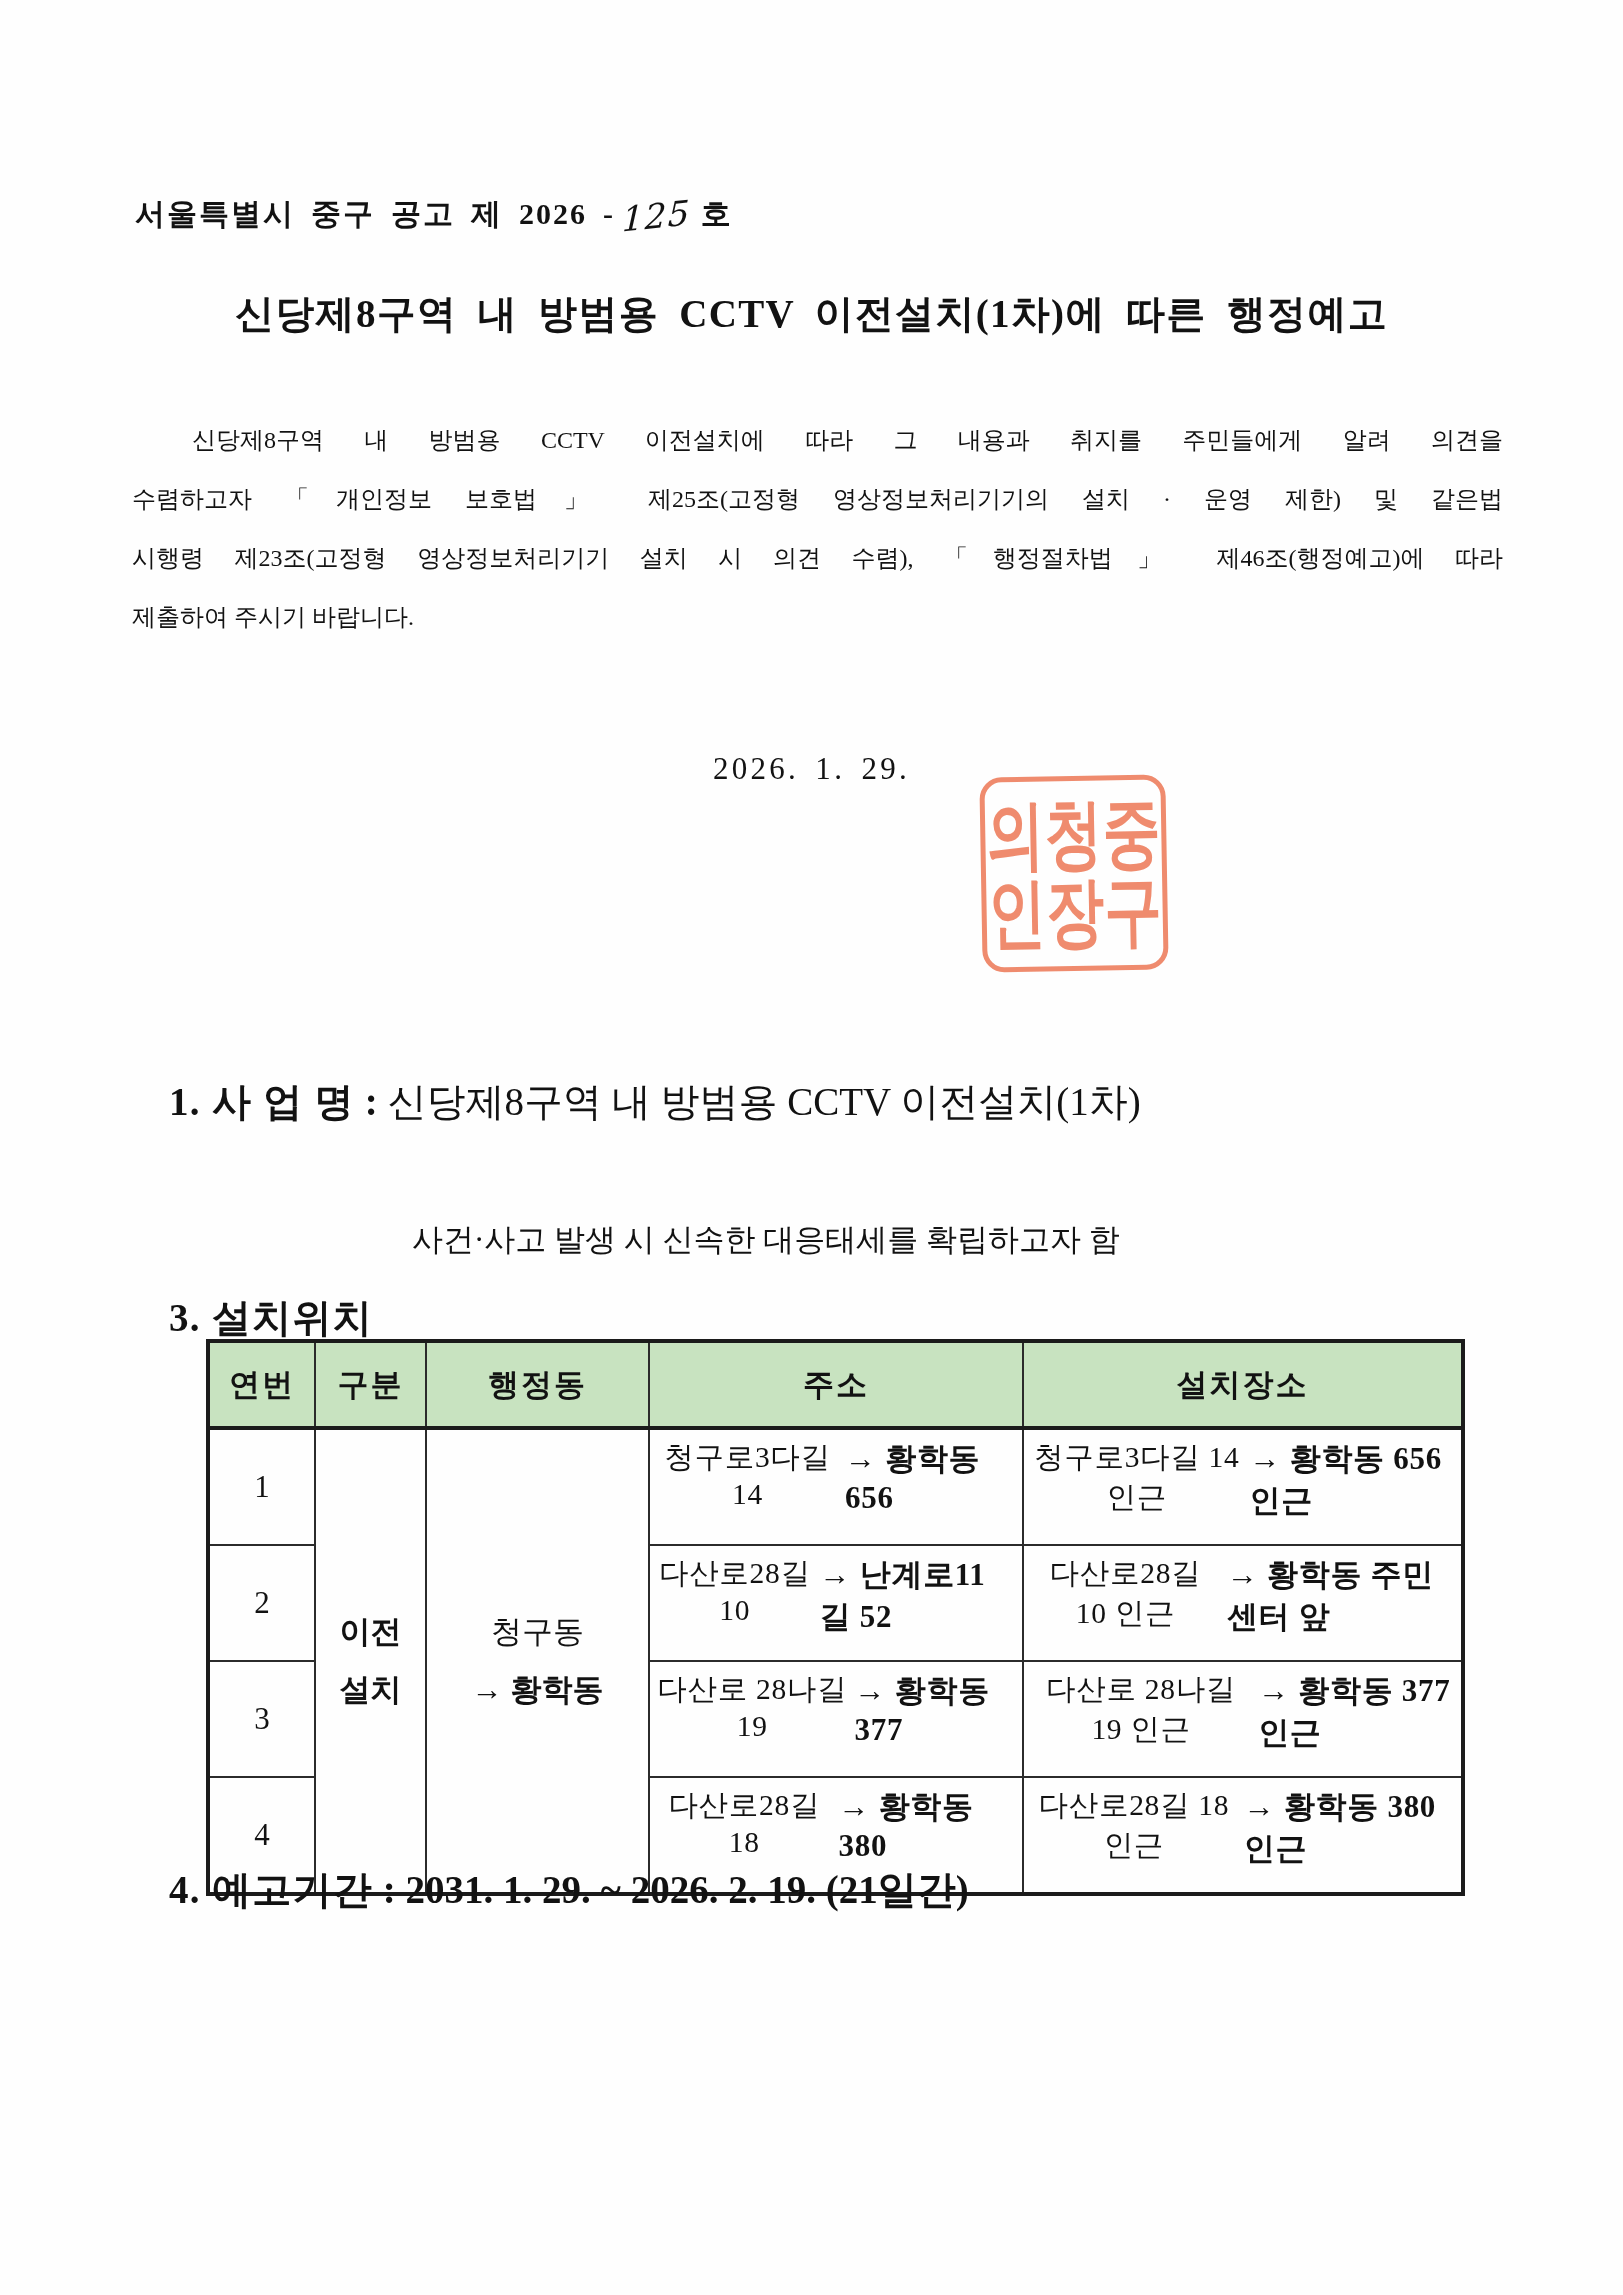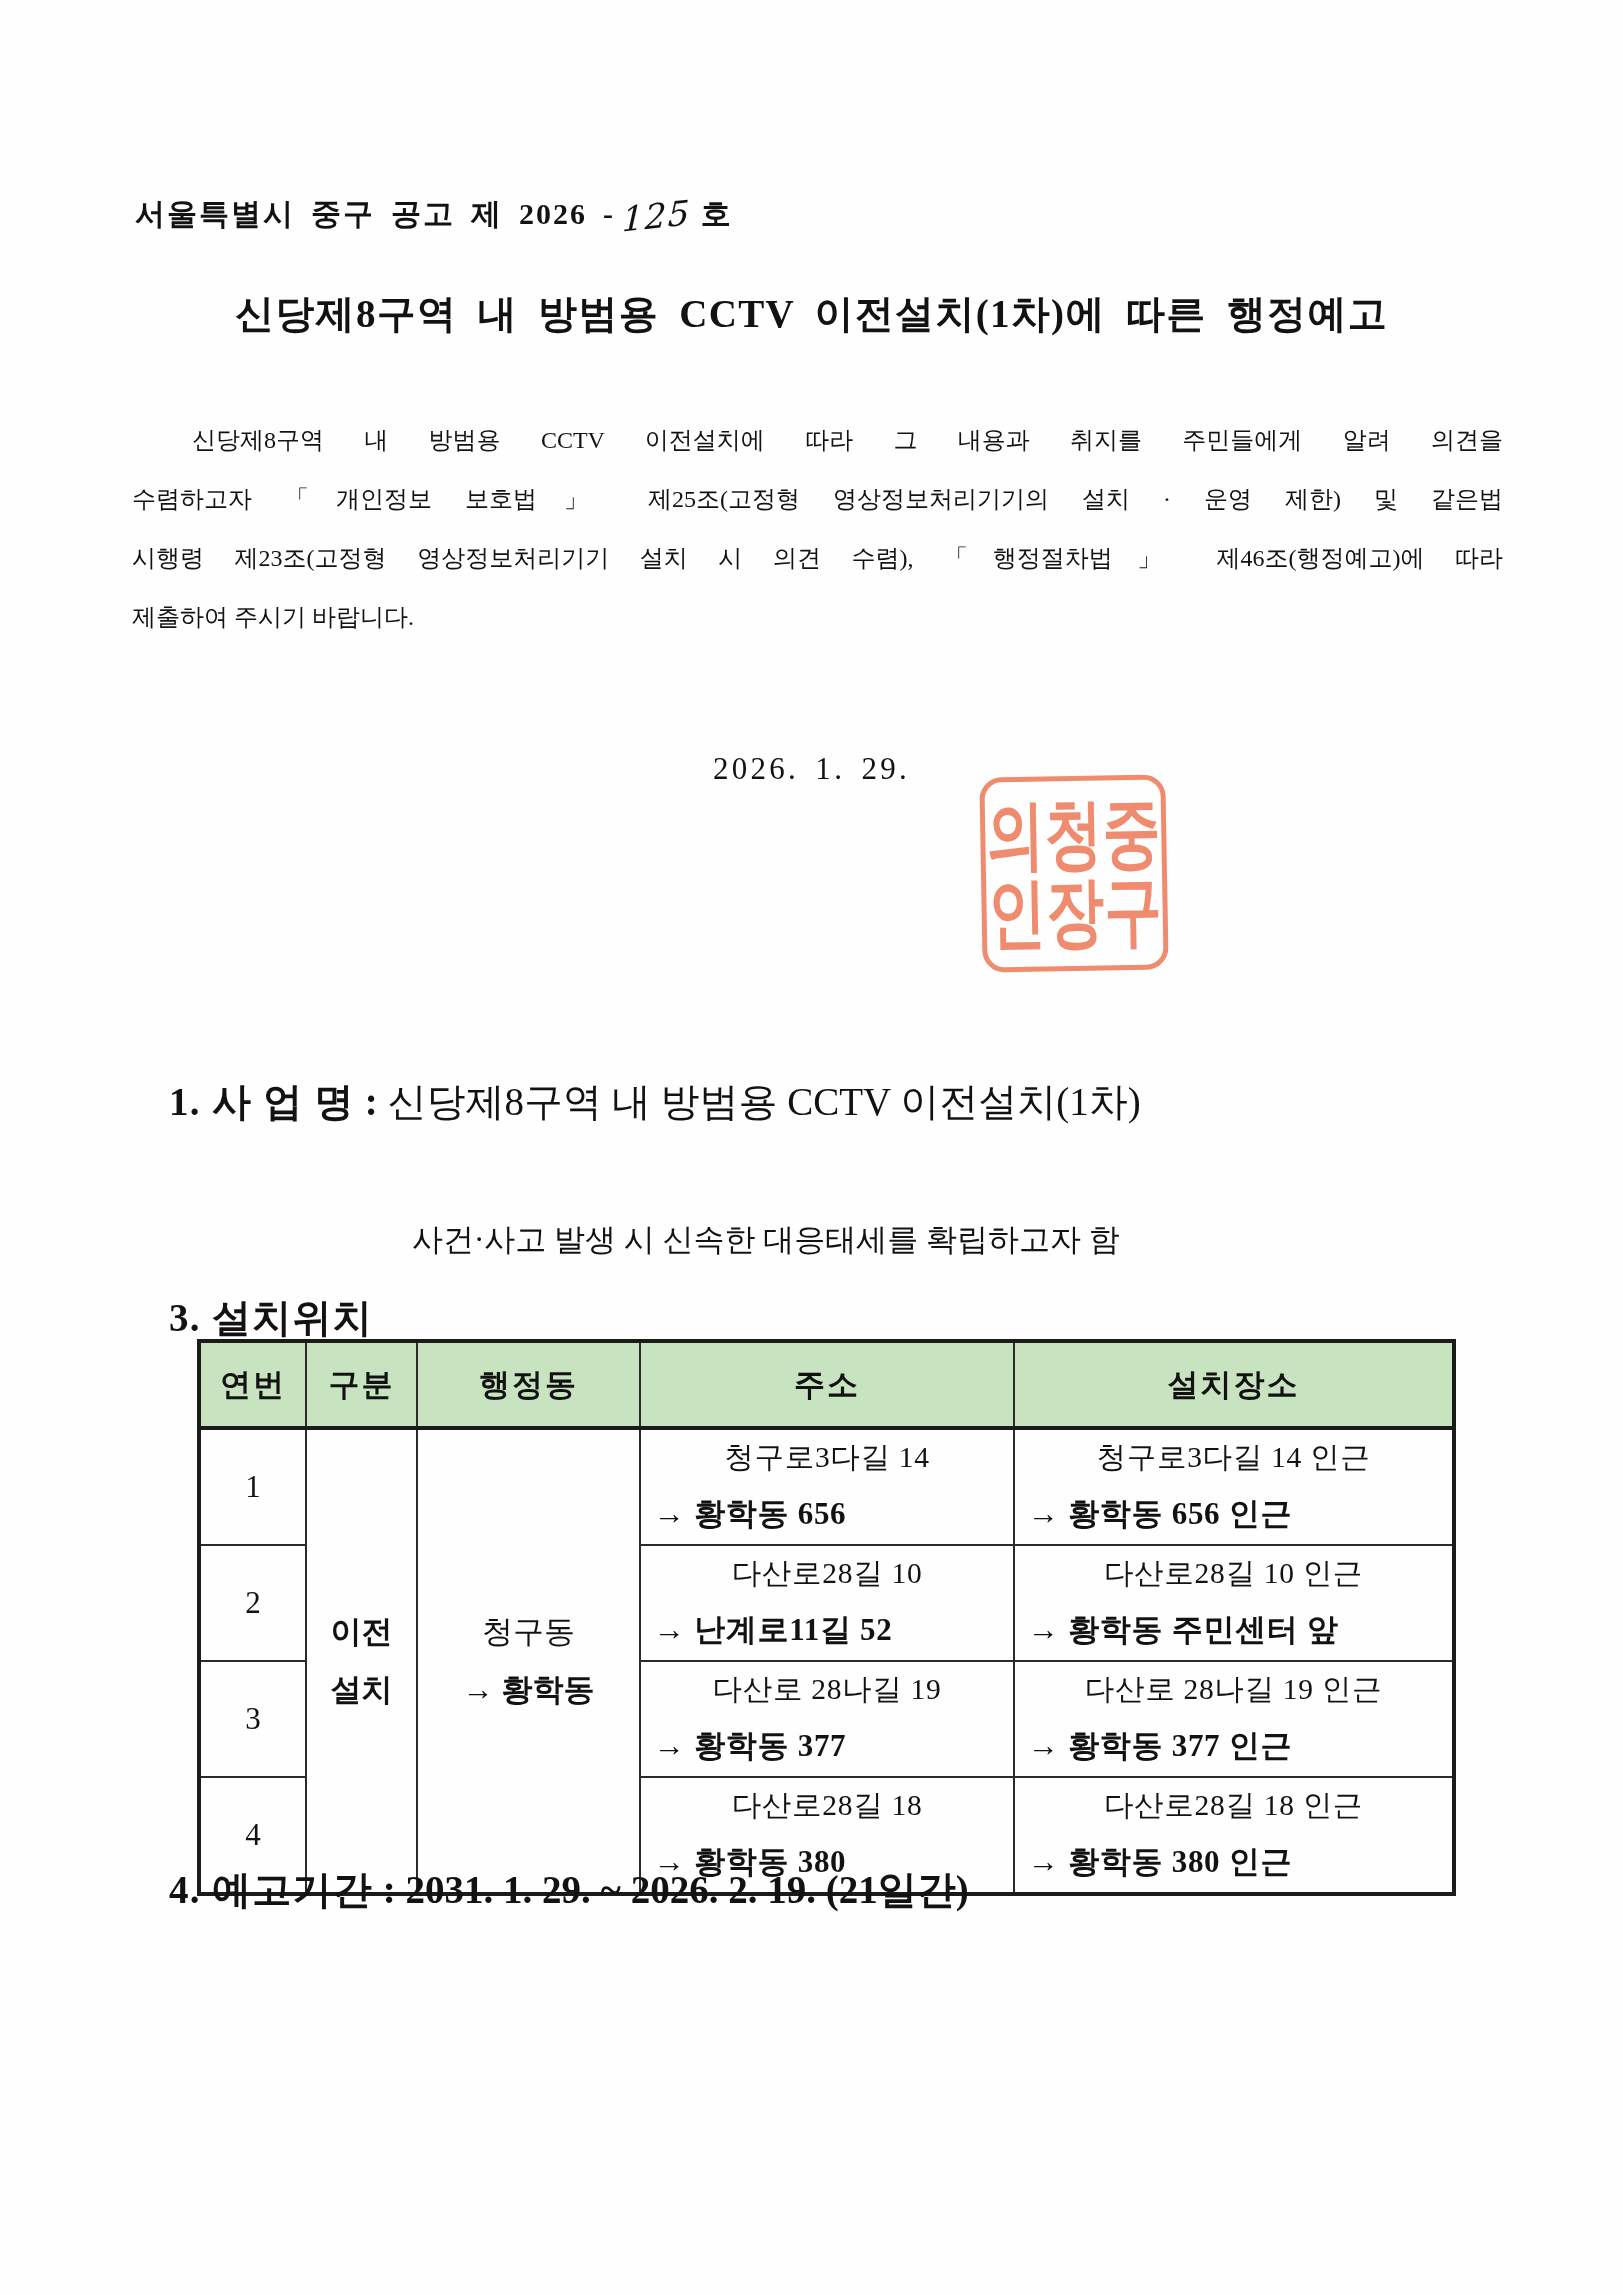--- a/index.html
+++ b/index.html
@@ -29,32 +29,32 @@
   .seal-ch { font-size:58px; line-height:1.02; font-weight:bold; color:#ee8262; transform:scaleY(1.32); font-family:"Liberation Serif",serif; }
 
   .item { position:absolute; left:169px; font-size:39px; white-space:nowrap; }
   .item .lbl { font-weight:bold; letter-spacing:1.3px; }
   .item .sep { font-weight:bold; }
   .item.bold-all .cnt { font-weight:bold; }
   .item-cont { position:absolute; left:412px; font-size:31px; white-space:nowrap; }
   #item1 { top:1075px; } #item2 { top:1147px; } #item2b { top:1219px; }
   #item3 { top:1291px; } #item4 { top:1863px; } #item5 { top:1932px; }
 
-  table.loc { position:absolute; left:197px; top:1339px; width:1254px; border-collapse:collapse; table-layout:fixed;
+  table.loc { position:absolute; left:206px; top:1339px; width:1254px; border-collapse:collapse; table-layout:fixed;
               border:4.6px solid #1b1b1b; }
   table.loc th, table.loc td { border:2px solid #2b2b2b; }
   table.loc thead tr { height:87px; }
   table.loc thead th { background:#c8e3c0; font-size:31px; font-weight:bold; letter-spacing:2px; text-align:center; vertical-align:middle; border-bottom:4.6px solid #1b1b1b; }
   table.loc tbody tr { height:102px; }
   table.loc tbody td { vertical-align:middle; }
   td.num { text-align:center; font-size:31px; }
   td.merged { text-align:center; }
   td.merged .mline { font-size:31px; line-height:58px;font-family:Liberation Serif, serif; }
   td.merged .mline.bold { font-weight:bold; }
-  .cellv { display:flex; flex-direction:column; justify-content:space-between; height:114px; padding:7.9px 6.5px 9.2px 6.5px; }
+  .cellv { display:flex; flex-direction:row; justify-content:space-between; height:114px; padding:7.9px 6.5px 9.2px 6.5px; }
   .cellv .from { font-size:29.5px; text-align:center; letter-spacing:0.7px; }
   .cellv .to { font-size:31px; font-weight:bold; text-align:left; padding-left:6.5px; letter-spacing:0.7px; }
 </style>
 </head>
 <body>
 
 <div class="page">
 
   <div class="doc-no">
     <span>서울특별시 중구 공고 제 2026 -</span><span class="hand-no">125</span><span>호</span>

